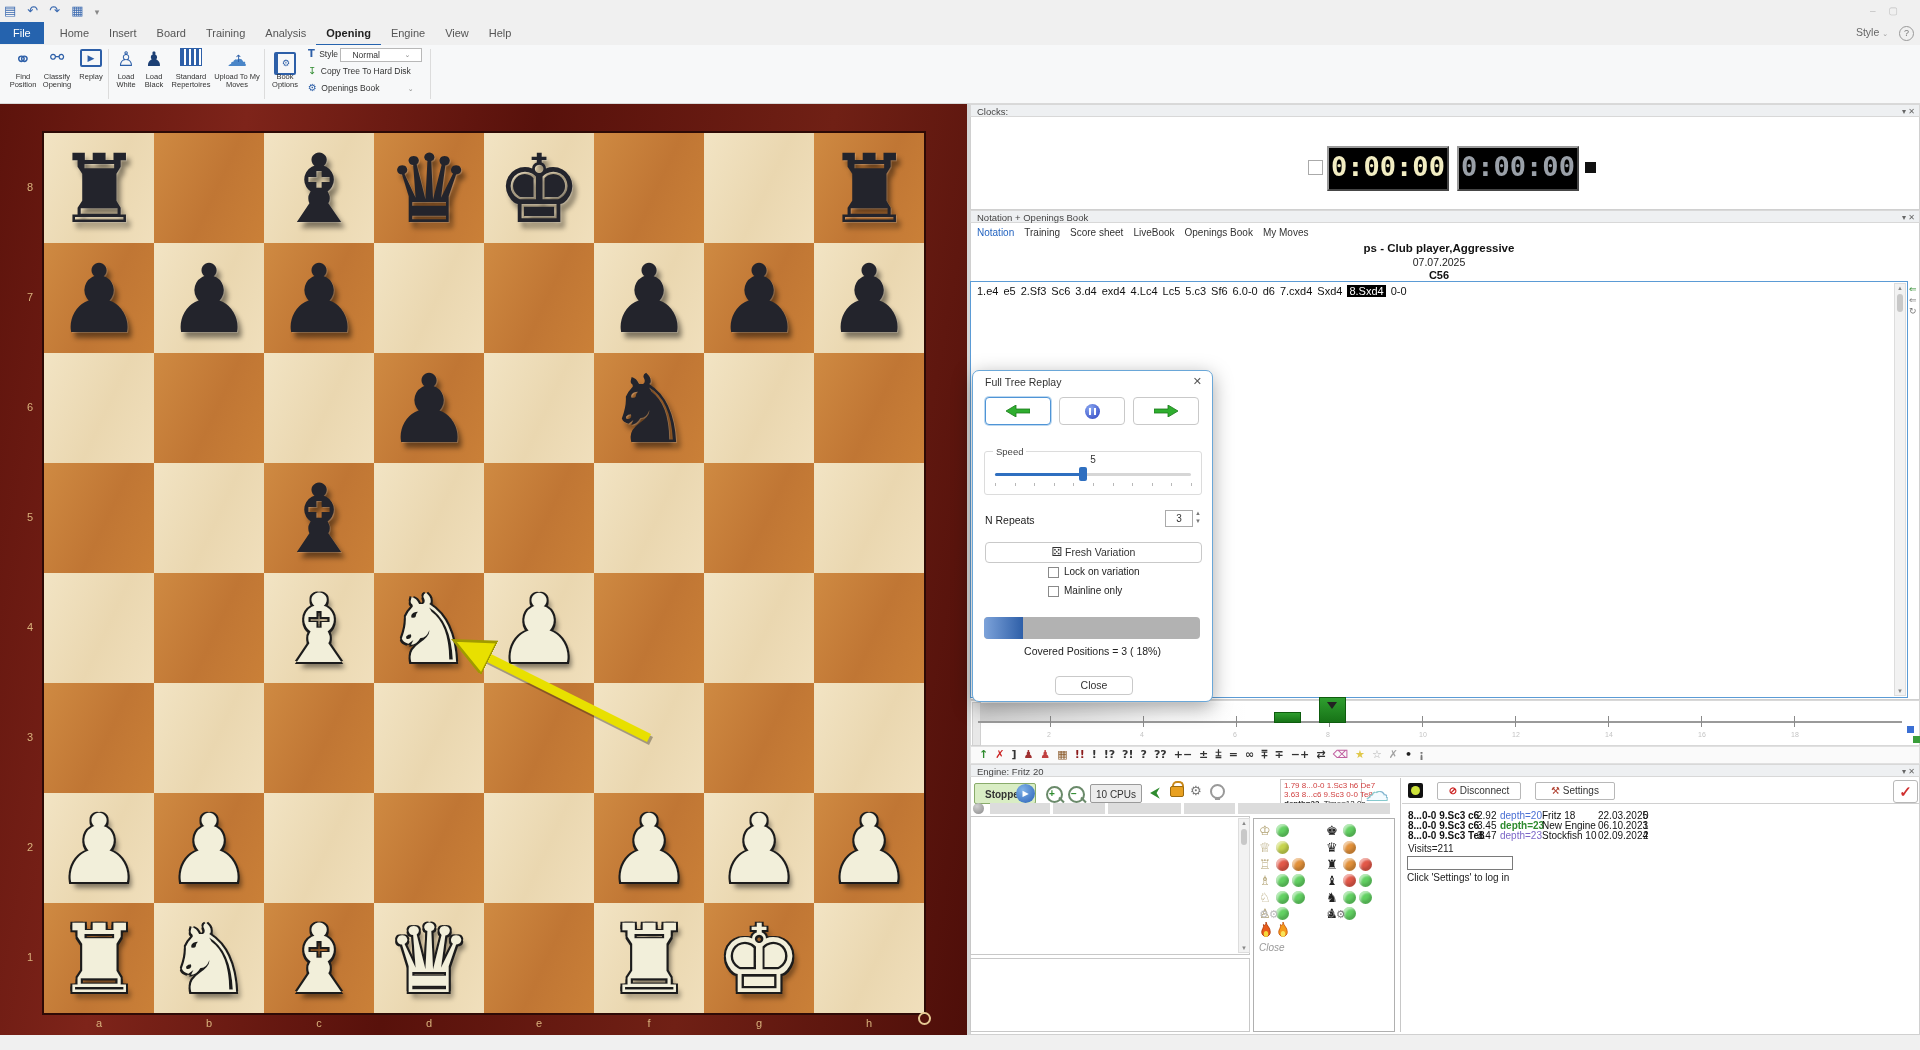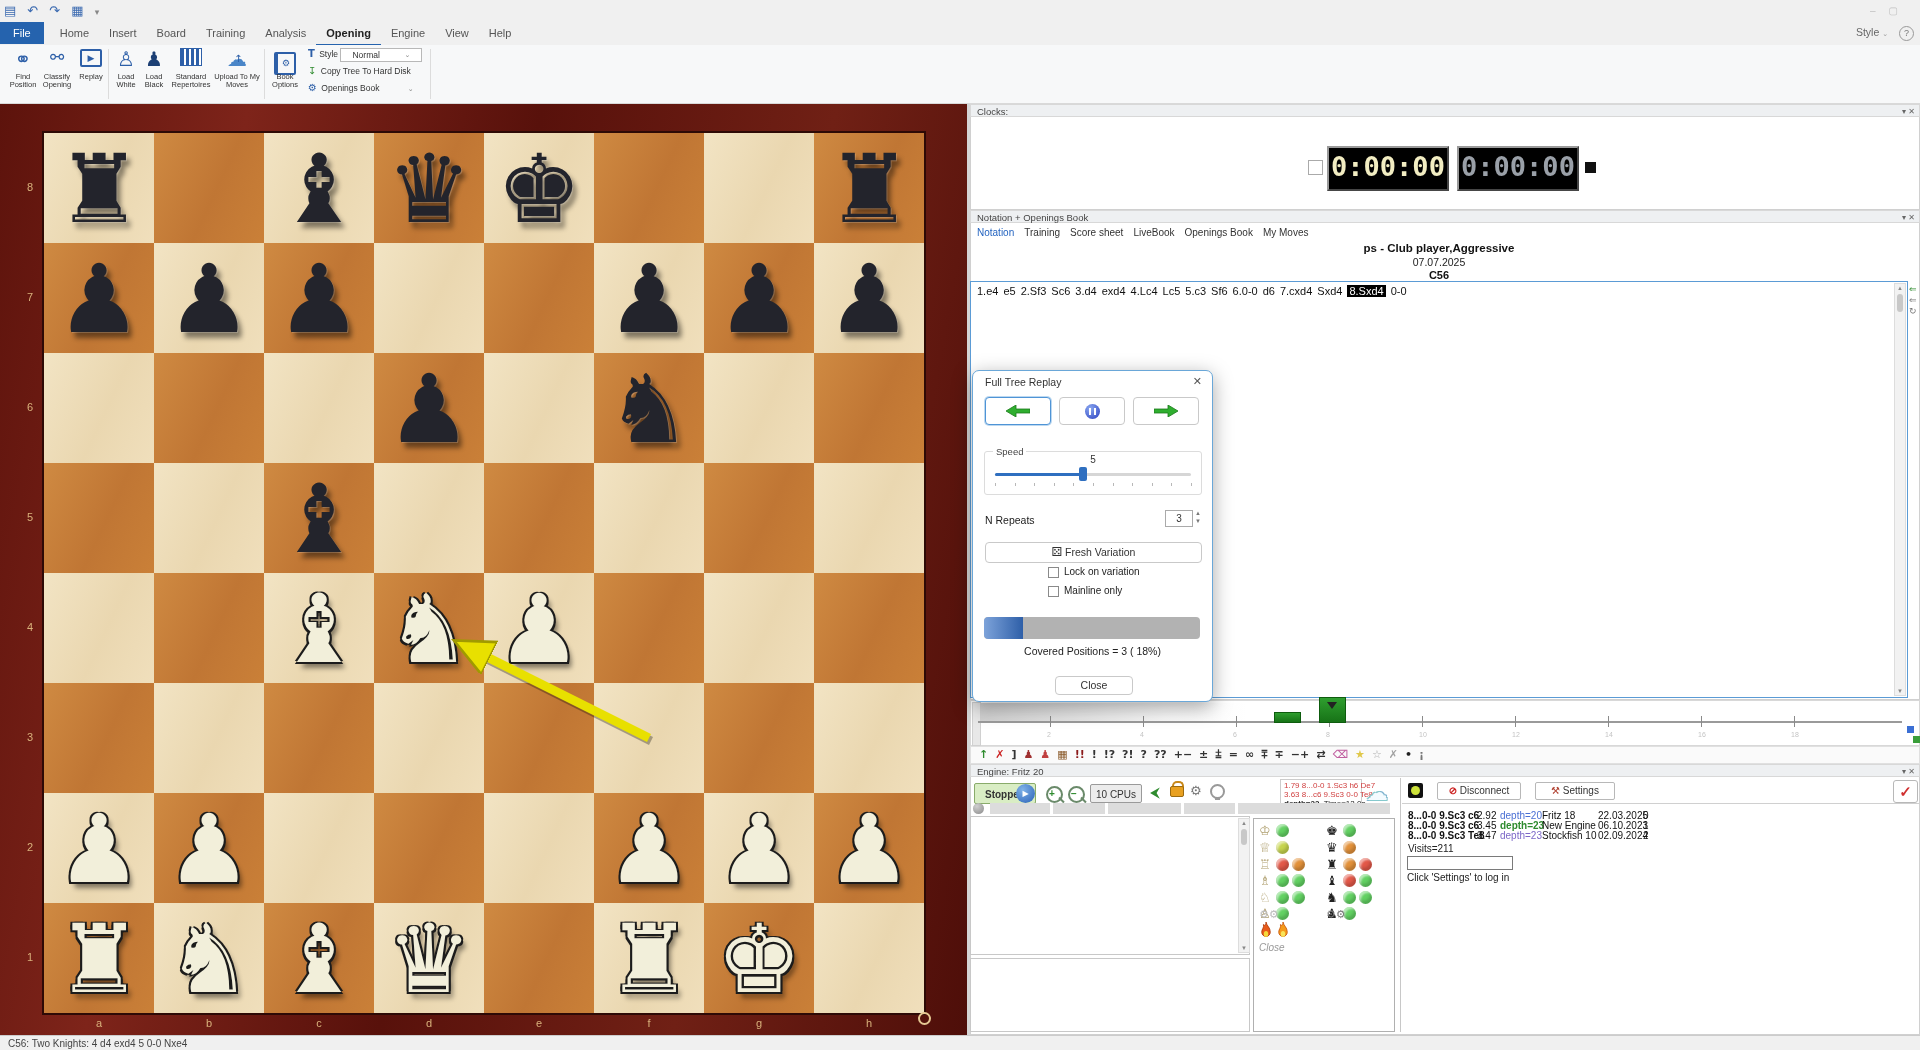--- a/index.html
+++ b/index.html
@@ -563,16 +563,13 @@
       <span class="chk"></span><span>Mainline only</span>
     </div>
 
     <div id="dlg-prog">
         <div class="fill" id="dlg-prog-fill" style="width: 18%;"></div>
       </div>
     <div style="position:absolute;left:0;top:274px;width:100%;text-align:center;font-size:10.5px;color:#222;">Covered Positions = 3 ( 18%)</div>
     <div class="dbtn" style="left:82px;top:305px;width:76px;height:17px;line-height:16px;font-size:10.5px;">Close</div>
   </div>
 
-  <div class="abs" id="statusbar">
-    <span>C56: Two Knights: 4 d4 exd4 5 0-0 Nxe4</span>
-  </div>
 </div>
 
 </body></html>

